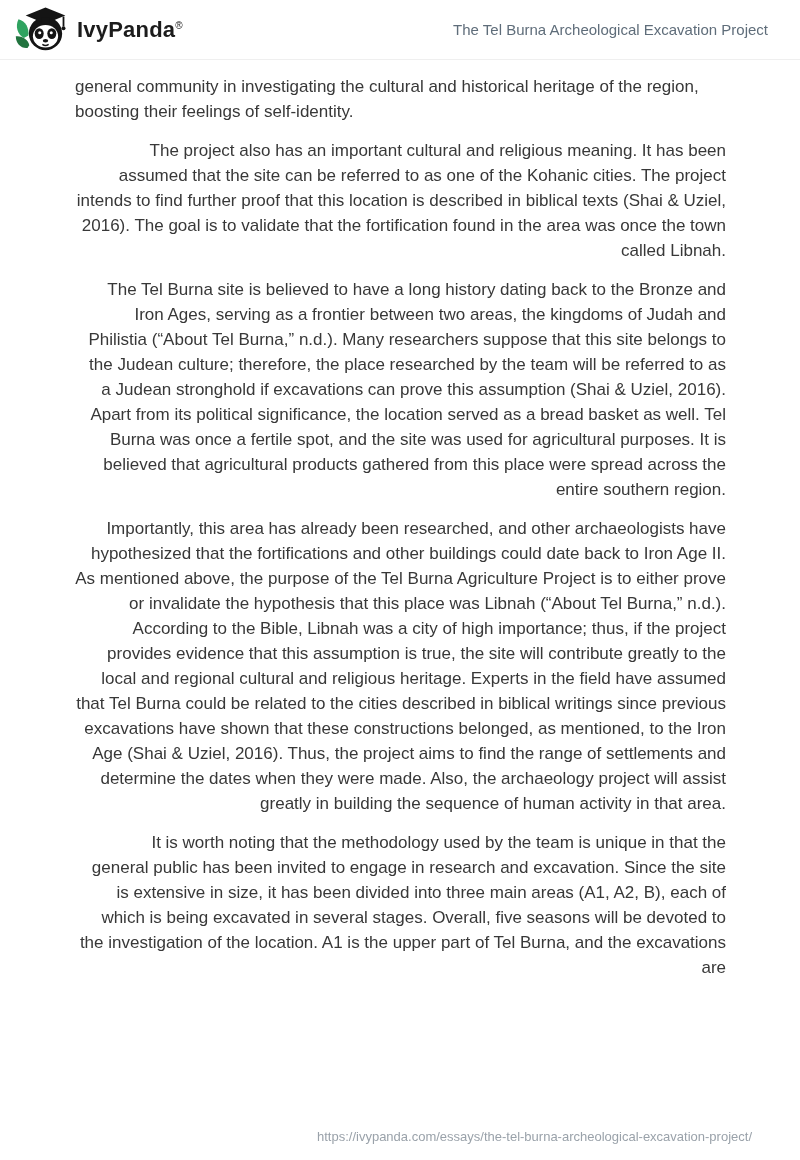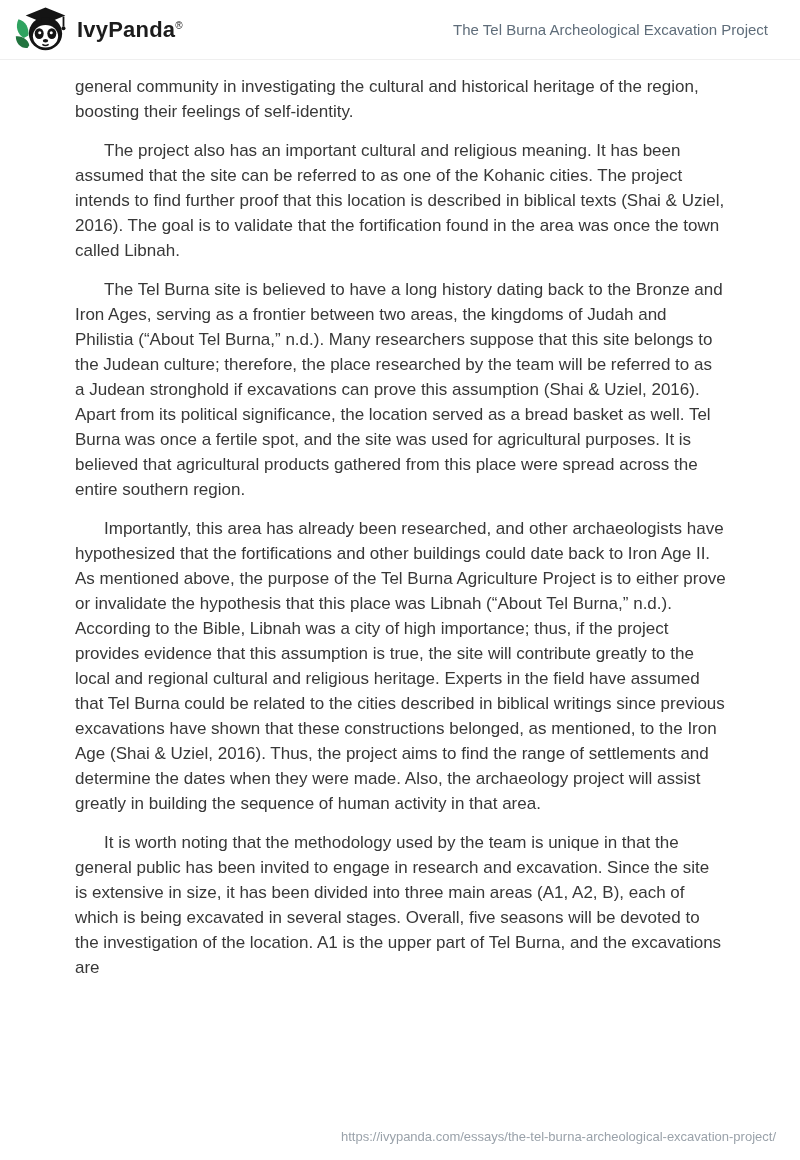--- a/index.html
+++ b/index.html
@@ -47,32 +47,32 @@
   
   .content {
     padding: 14px 74px 0 75px;
     color: #383838;
   }
   .para {
     font-size: 17px;
     line-height: 25px;
     margin-bottom: 14px;
   }
-  .para.indent { text-indent: 29px; }
+  .para.indent { text-indent: 29px; text-align: right; }
   .section-heading {
     font-size: 29px;
     font-weight: 700;
     color: #2e2e2e;
     margin: 26px 0 23px 0;
     letter-spacing: 0.1px;
   }
   
   .page-footer {
     position: absolute;
-    right: 24px;
+    right: 48px;
     bottom: 15px;
     text-align: right;
   }
   .source-url {
     font-size: 13px;
     color: #9aa2aa;
     text-decoration: none;
     cursor: pointer;
   }
   .logo-icon { display: inline-flex; }

